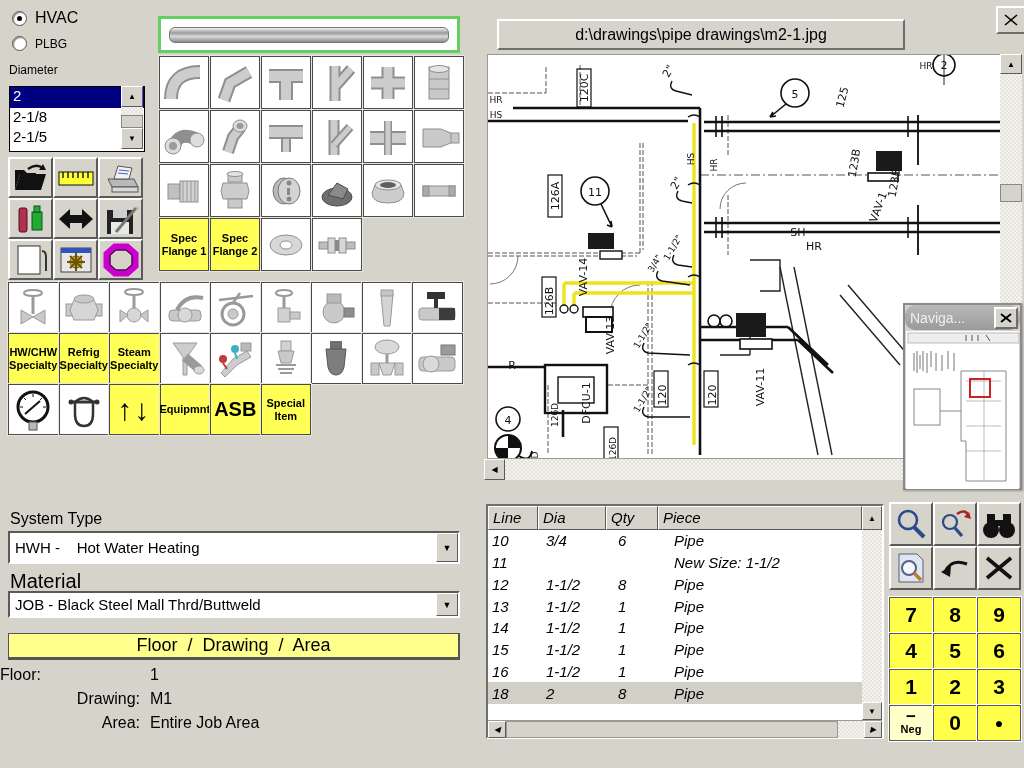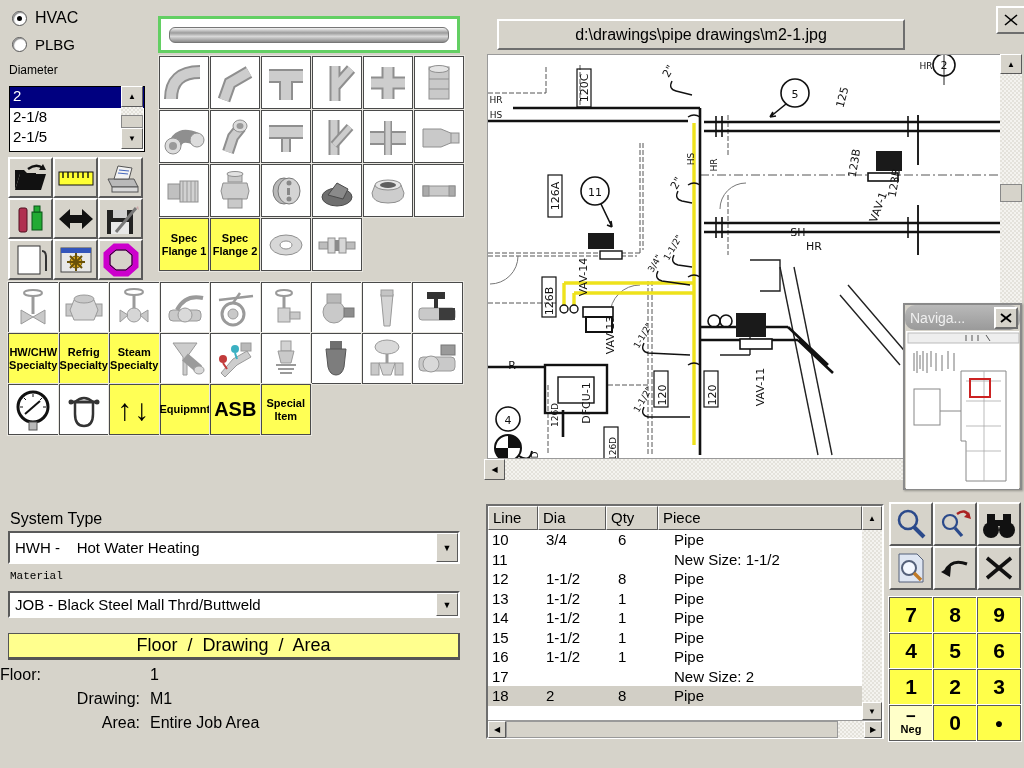--- a/index.html
+++ b/index.html
@@ -27,21 +27,21 @@
 <body>
 
 <div class="abs" style="left:12px;top:9px;display:flex;align-items:center;gap:8px;">
   <span style="width:13px;height:13px;border-radius:50%;background:#fff;border:1px solid #555;box-shadow:inset 1px 1px 1px #888;display:flex;align-items:center;justify-content:center;">
       <span style="width:5px;height:5px;border-radius:50%;background:#000;"></span>
     </span>
   <span class="lbl" style="font-size:16px;">HVAC</span>
 </div>
 <div class="abs" style="left:12px;top:36px;display:flex;align-items:center;gap:8px;">
   <span style="width:13px;height:13px;border-radius:50%;background:#fff;border:1px solid #555;box-shadow:inset 1px 1px 1px #888;"></span>
-  <span class="lbl" style="font-size:15px;">PLBG</span>
+  <span class="lbl" style="font-size:12px;">PLBG</span>
 </div>
 
 <div class="abs lbl" style="left:9px;top:63px;font-size:12px;">Diameter</div>
 <div class="abs" style="left:9px;top:86px;width:134px;height:64px;background:#fff;border:1px solid #000;">
   <div style="height:21px;background:#000080;color:#fff;font-size:15px;padding-left:3px;">2</div>
   <div style="height:20px;font-size:15px;padding-left:3px;">2-1/8</div>
   <div style="height:20px;font-size:15px;padding-left:3px;">2-1/5</div>
 </div>
 <div class="abs" style="left:121px;top:86px;width:22px;height:64px;">
   <div class="sb-btn" style="width:22px;height:21px;">▲</div>
@@ -463,21 +463,21 @@
       <span>Special</span>
       <span>Item</span>
     </div>
 </div>
 
 <div class="abs lbl" style="left:10px;top:510px;font-size:16px;">System Type</div>
 <div class="abs ddl" style="left:8px;top:531px;width:452px;height:33px;">
   <span class="val">HWH -    Hot Water Heating</span>
   <span class="ddbtn">▼</span>
 </div>
-<div class="abs lbl" style="left:10px;top:570px;font-size:11px;font-family:Liberation Mono, monospace;">Material</div>
+<div class="abs lbl" style="left:10px;top:570px;font-size:20px;">Material</div>
 <div class="abs ddl" style="left:8px;top:591px;width:452px;height:27px;">
   <span class="val">JOB - Black Steel Mall Thrd/Buttweld</span>
   <span class="ddbtn">▼</span>
 </div>
 
 <div class="abs" style="left:8px;top:633px;width:452px;height:27px;background:#ffff8e;border:1px solid #555;border-bottom:3px solid #555;border-right:2px solid #555;box-sizing:border-box;display:flex;align-items:center;justify-content:center;font-size:18px;color:#000;white-space:pre;">Floor  /  Drawing  /  Area</div>
 <div class="abs" style="left:0px;top:666px;width:140px;text-align:left;font-size:16px;">Floor:</div>
 <div class="abs" style="left:150px;top:666px;font-size:16px;">1</div>
 <div class="abs" style="left:0px;top:690px;width:140px;text-align:right;font-size:16px;">Drawing:</div>
 <div class="abs" style="left:150px;top:690px;font-size:16px;">M1</div>
@@ -693,21 +693,21 @@
           <line x1="60" y1="70" x2="95" y2="70"></line>
           <line x1="60" y1="95" x2="95" y2="95"></line>
           <line x1="60" y1="120" x2="95" y2="120"></line>
           <line x1="78" y1="40" x2="78" y2="150"></line>
         </g>
       <rect x="64" y="48" width="20" height="18" fill="none" stroke="#cc2222" stroke-width="2"></rect>
     </svg>
   </div>
 </div>
 
-<div class="abs sunken" style="left:486px;top:504px;width:398px;height:235px;background:#fff;box-sizing:border-box;">
+<div class="abs sunken" style="left:486px;top:504px;width:398px;height:235px;background:#fff;box-sizing:border-box;font-style:italic;">
   <div style="display:flex;height:24px;">
     <span class="hdrcell" style="width:50px;">Line</span>
     <span class="hdrcell" style="width:68px;">Dia</span>
     <span class="hdrcell" style="width:52px;">Qty</span>
     <span class="hdrcell" style="flex:1;">Piece</span>
     <span class="sb-btn" style="width:20px;">▲</span>
   </div>
   <div style="display:flex;height:190px;">
     <table class="tk" style="flex:1;">
       <tbody>
@@ -746,26 +746,20 @@
             <td>1-1/2</td>
             <td>1</td>
             <td>Pipe</td>
           </tr>
       <tr>
             <td>16</td>
             <td>1-1/2</td>
             <td>1</td>
             <td>Pipe</td>
           </tr>
-      <tr>
-            <td>17</td>
-            <td></td>
-            <td></td>
-            <td>New Size: 2</td>
-          </tr>
       <tr class="selrow">
             <td>18</td>
             <td>2</td>
             <td>8</td>
             <td>Pipe</td>
           </tr>
       <tr>
             <td colspan="4" style="height:14px;"></td>
           </tr>
     </tbody>

